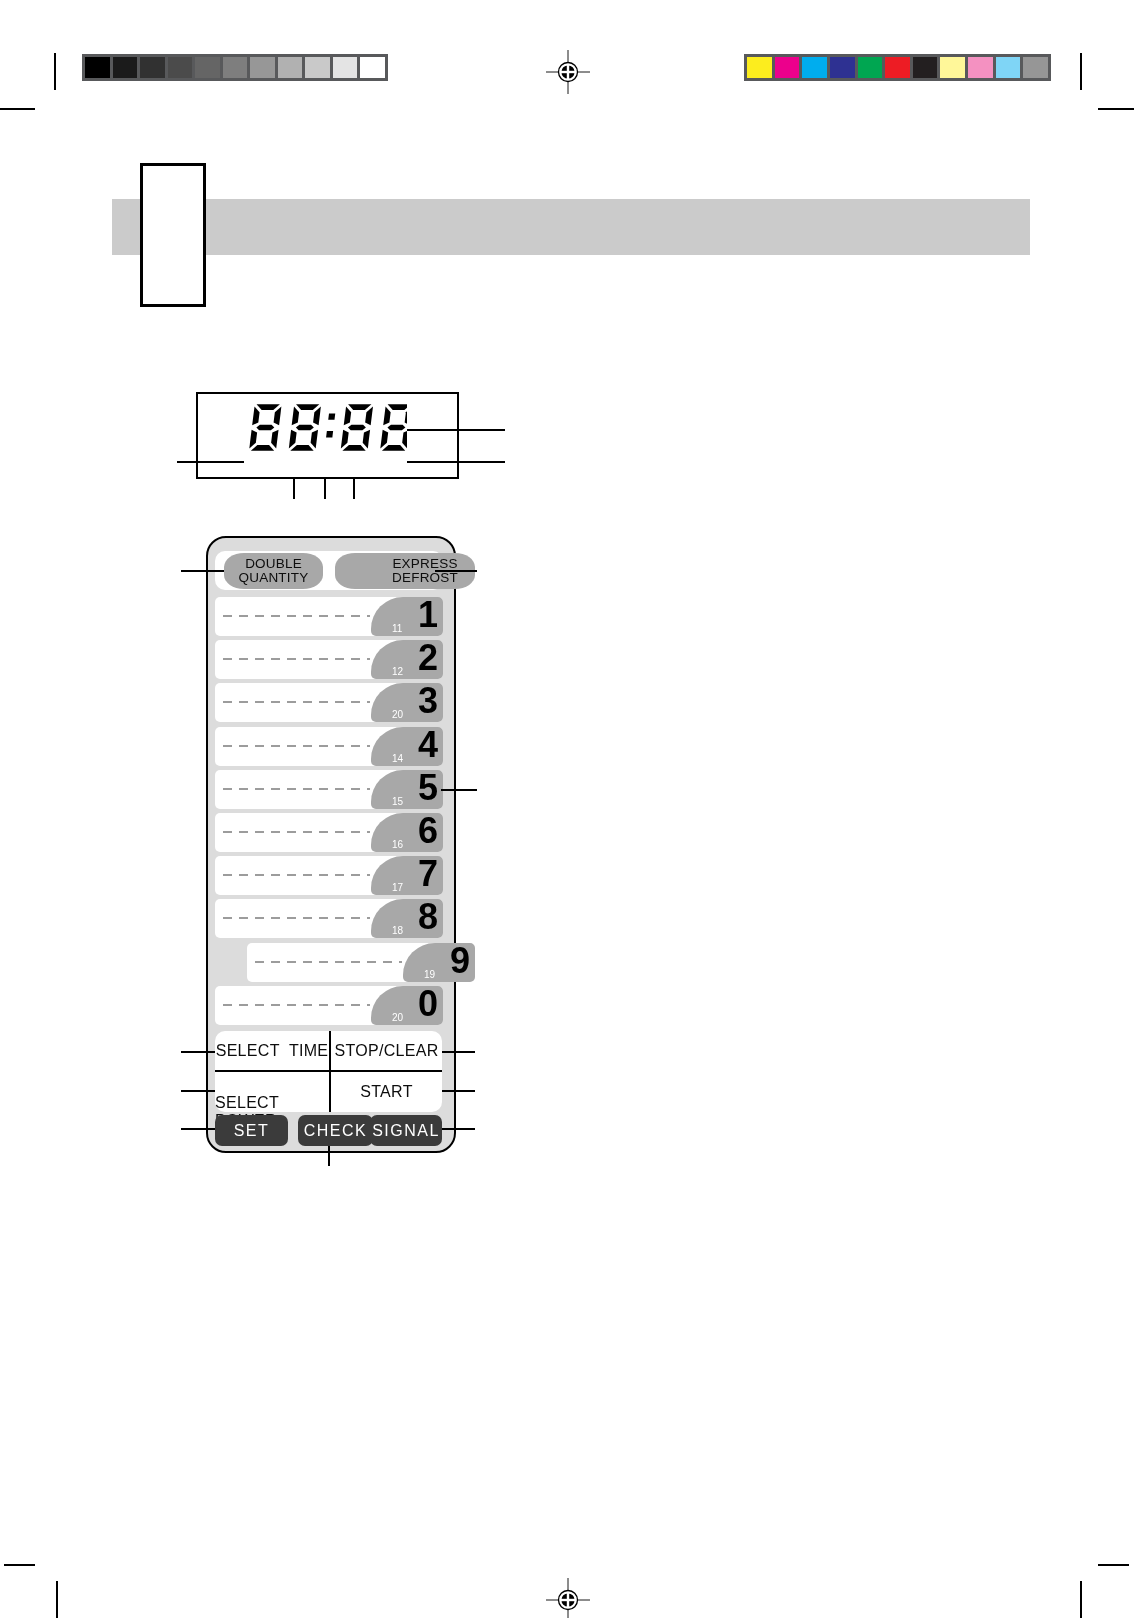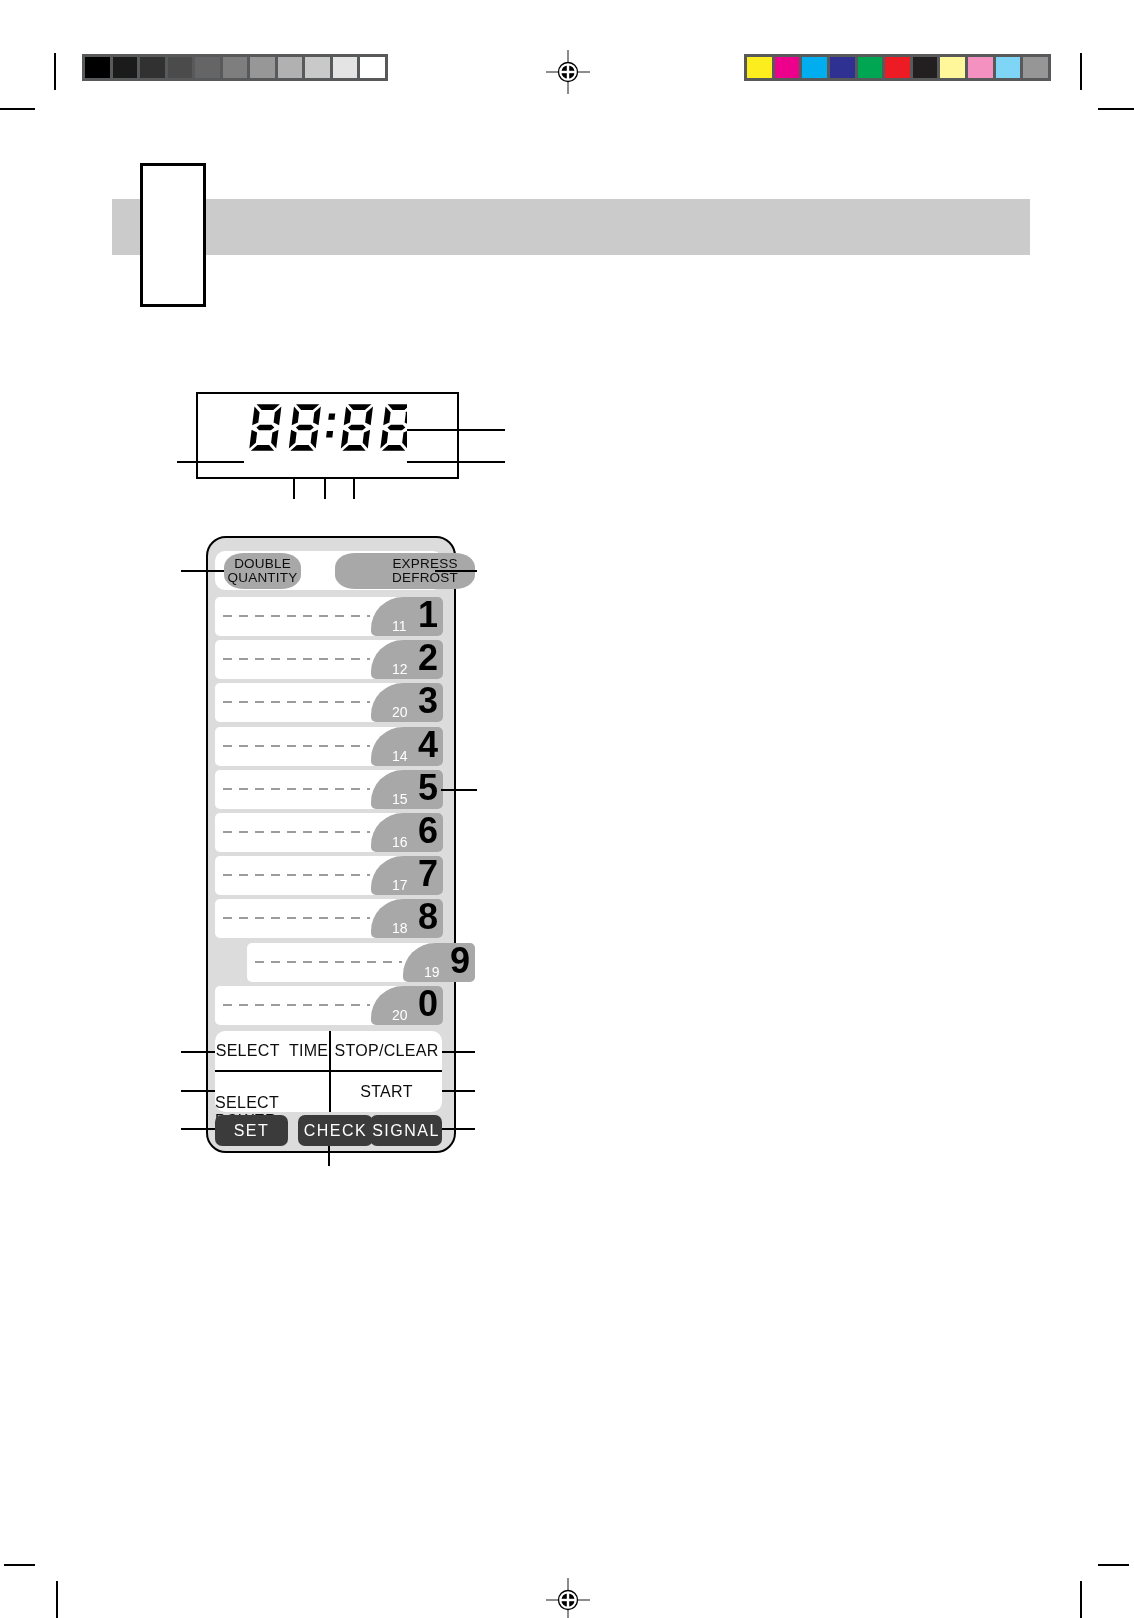--- a/index.html
+++ b/index.html
@@ -37,21 +37,21 @@
   .topstrip{position:absolute;left:215px;top:551px;width:228px;height:39px;background:#fff;border-radius:10px;}
   .padbtn{
     position:absolute;top:553px;height:36px;background:#a8a8a8;border-radius:20px/14px;
     display:flex;flex-direction:column;align-items:center;justify-content:center;
     font-size:13.5px;line-height:1.07;color:#0d0d0d;letter-spacing:.2px;text-align:center;
   }
   .row{position:absolute;left:215px;width:228px;height:39px;background:#fff;border-radius:5px;}
   .dash{position:absolute;left:8px;top:18px;width:147px;height:2px;
         background:repeating-linear-gradient(90deg,#9c9c9c 0 9px,transparent 9px 16px);}
   .pad{position:absolute;right:0;top:0;width:72px;height:39px;background:#a8a8a8;border-radius:32px 5px 5px 5px;}
-  .pad .small{position:absolute;left:21px;bottom:2px;font-size:14px;color:#fff;}
+  .pad .small{position:absolute;left:21px;bottom:2px;font-size:10px;color:#fff;}
   .pad .big{position:absolute;right:5px;top:50%;transform:translateY(-54%);font-size:36px;font-weight:bold;color:#000;}
 
   .funcblock{position:absolute;left:215px;top:1031px;width:227px;height:81px;background:#fff;border-radius:10px;}
   .funccell{position:absolute;display:flex;align-items:center;justify-content:center;
             font-size:16px;color:#0d0d0d;letter-spacing:.3px;word-spacing:5px;}
   .vdiv{position:absolute;left:329px;top:1031px;width:2px;height:81px;background:#000;}
   .hdiv{position:absolute;left:215px;top:1070px;width:227px;height:2px;background:#000;}
 
   .darkbtn{position:absolute;top:1115px;height:31px;background:#3b3b3b;border-radius:7px;
            display:flex;align-items:center;justify-content:center;
@@ -142,21 +142,21 @@
 <div class="cline-h" style="left:177px;top:461px;width:67px;"></div>
 <div class="cline-h" style="left:407px;top:429px;width:98px;"></div>
 <div class="cline-h" style="left:407px;top:461px;width:98px;"></div>
 <div class="cline-v" style="left:293px;top:477px;height:22px;"></div>
 <div class="cline-v" style="left:324px;top:477px;height:22px;"></div>
 <div class="cline-v" style="left:353px;top:477px;height:22px;"></div>
 
 <div class="panel"></div>
 <div class="topstrip"></div>
 
-<div class="padbtn" style="left:224px;width:77px;align-items:center;">
+<div class="padbtn" style="left:224px;width:99px;align-items:center;">
   <span>DOUBLE</span>
   <span>QUANTITY</span>
 </div>
 <div class="padbtn" style="left:335px;width:100px;padding-left:40px;">
   <span>EXPRESS</span>
   <span>DEFROST</span>
 </div>
 <div class="cline-h" style="left:181px;top:570px;width:43px;"></div>
 <div class="cline-h" style="left:435px;top:570px;width:42px;"></div>
 

